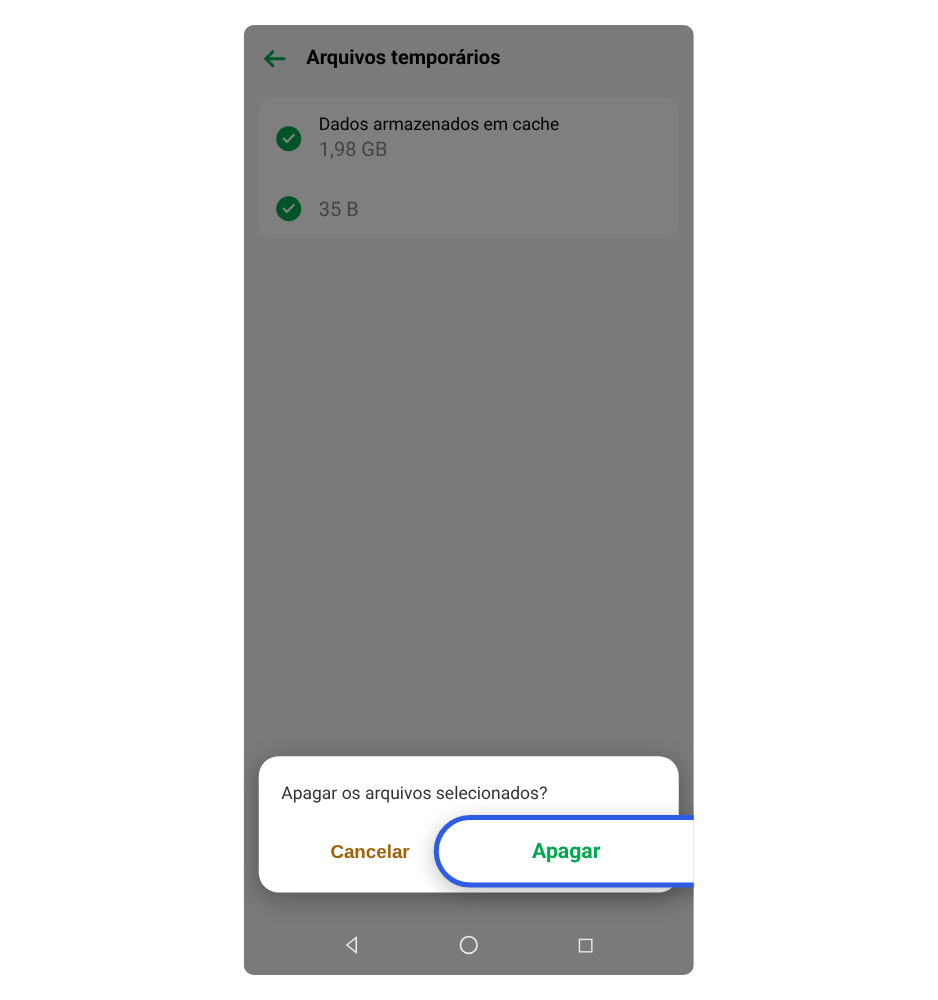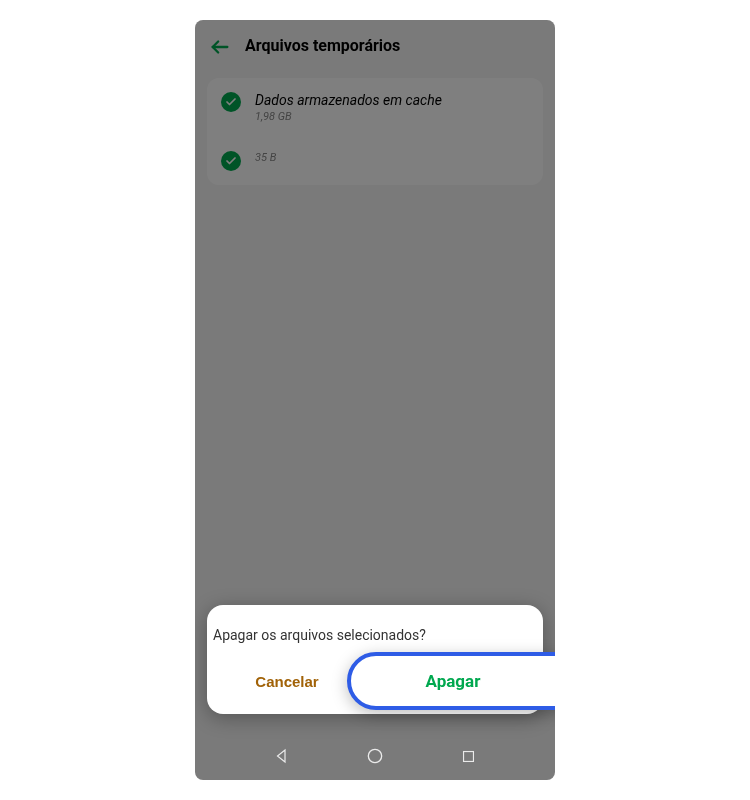--- a/index.html
+++ b/index.html
@@ -55,24 +55,23 @@
       color: #000;
     }
     .list-container {
       margin: 4px 12px;
       background: #ffffff;
       border-radius: 12px;
       overflow: hidden;
     }
     .list-item {
       display: flex;
-      align-items: flex-start;
+      align-items: center;
       padding: 14px 14px;
       gap: 14px;
-      font-style: italic;
     }
     .check-icon {
       width: 20px;
       height: 20px;
       border-radius: 50%;
       background: #00a84f;
       display: flex;
       align-items: center;
       justify-content: center;
       flex-shrink: 0;
@@ -84,33 +83,33 @@
       overflow: hidden;
     }
     .item-title {
       font-size: 14px;
       color: #000;
       white-space: nowrap;
       overflow: hidden;
       text-overflow: ellipsis;
     }
     .item-subtitle {
-      font-size: 11px;
+      font-size: 16px;
       color: #888;
     }
     .dialog {
       position: absolute;
       bottom: 66px;
       left: 12px;
       right: 12px;
       background: #ffffff;
       border-radius: 16px;
       z-index: 10;
       box-shadow: 0 4px 20px rgba(0,0,0,0.3);
-      padding: 22px 18px 14px 6px;
+      padding: 22px 18px 14px 18px;
     }
     .dialog-message {
       font-size: 14px;
       color: #333;
       margin-bottom: 20px;
     }
     .dialog-buttons {
       display: flex;
       justify-content: space-around;
       gap: 16px;

